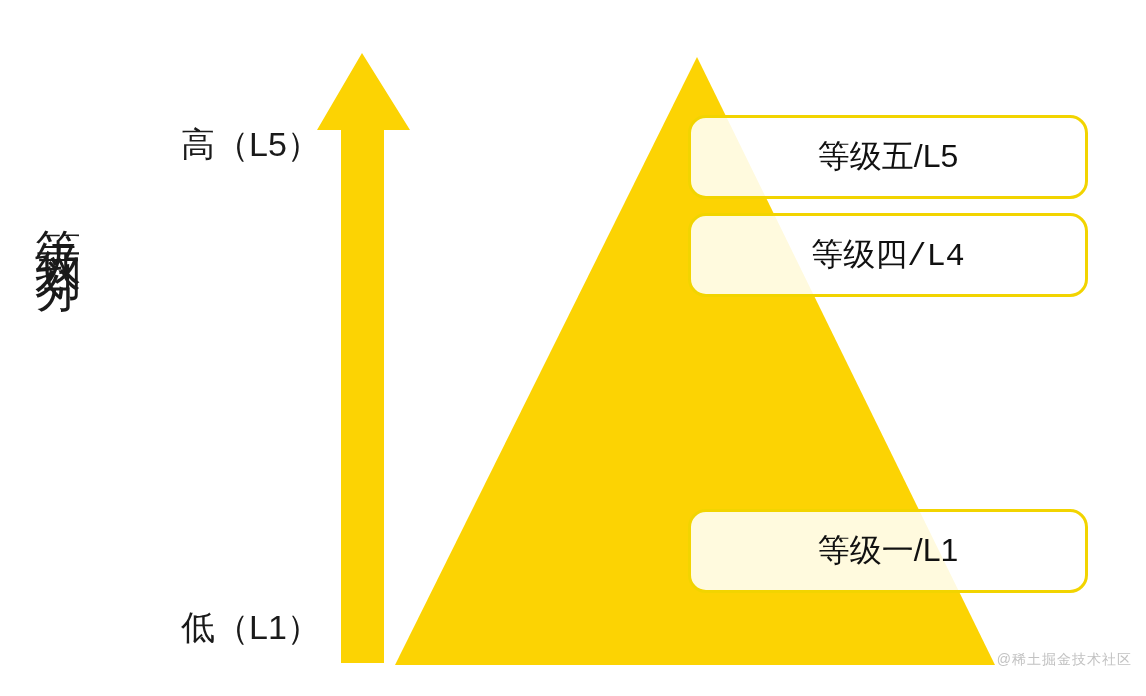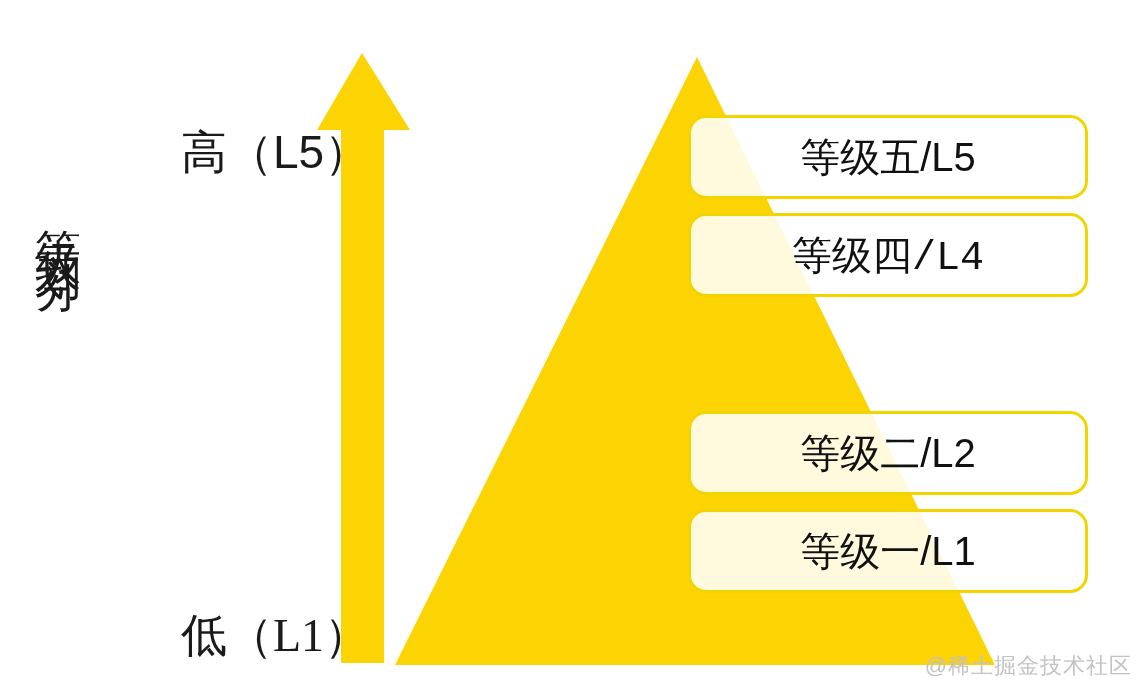--- a/index.html
+++ b/index.html
@@ -37,55 +37,55 @@
     text-orientation: upright;
     font-size: 46px;
     letter-spacing: 13px;
     color: var(--text);
     font-weight: 500;
     white-space: nowrap;
   }
 
   .axis-label {
     position: absolute;
-    font-size: 46px;
+    font-size: 34px;
     color: var(--text);
     font-weight: 500;
     white-space: nowrap;
   }
   .axis-label.high { left: 181px; top: 122px; }
-  .axis-label.low  { left: 181px; top: 605px; font-family: Liberation Serif, serif; }
+  .axis-label.low  { left: 181px; top: 605px; }
 
   .level-box {
     position: absolute;
     left: 688px;
     width: 400px;
     height: 84px;
     background: var(--box-fill);
     border: 3px solid var(--box-border);
     border-radius: 18px;
     display: flex;
     align-items: center;
     justify-content: center;
-    font-size: 40px;
+    font-size: 32px;
     font-weight: 500;
     color: #111111;
     white-space: nowrap;
   }
   .level-box.l5 { top: 115px; }
   .level-box.l4 { top: 213px; font-family: Liberation Mono, monospace; }
   .level-box.l3 { top: 312px; }
   .level-box.l2 { top: 411px; }
   .level-box.l1 { top: 509px; }
 
   .watermark {
     position: absolute;
     right: 14px;
     top: 651px;
-    font-size: 22px;
+    font-size: 14px;
     color: var(--watermark);
     letter-spacing: 1px;
     white-space: nowrap;
     text-align: center;
   }
 </style>
 </head>
 <body>
 
 <div class="stage">
@@ -101,19 +101,18 @@
 
   <div class="axis-label high">高（L5）</div>
 
   <div class="axis-label low">低（L1）</div>
 
   <div class="level-box l5">等级五/L5</div>
 
   <div class="level-box l4">等级四/L4</div>
 
 
-  <div class="level-box l2">等级二/L2</div>
 
   <div class="level-box l1">等级一/L1</div>
 
   <div class="watermark">@稀土掘金技术社区</div>
 
 </div>
 
 </body></html>

